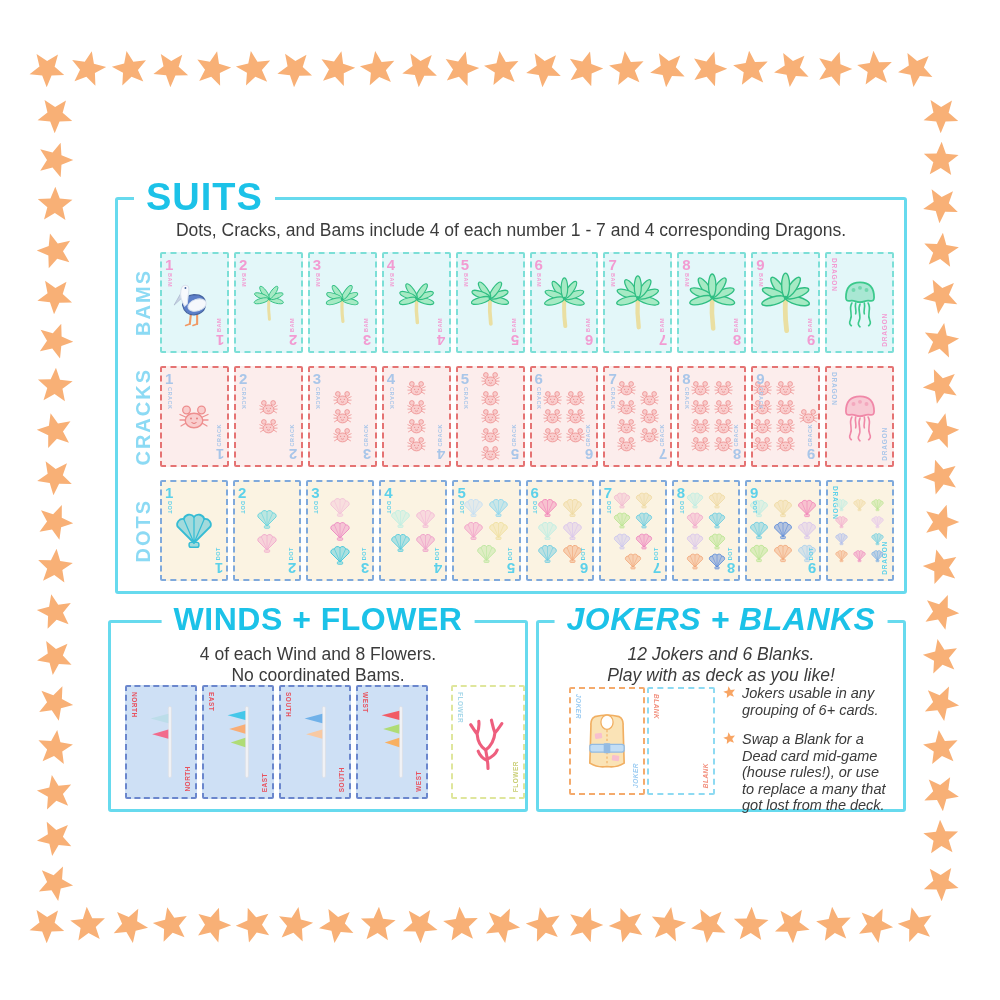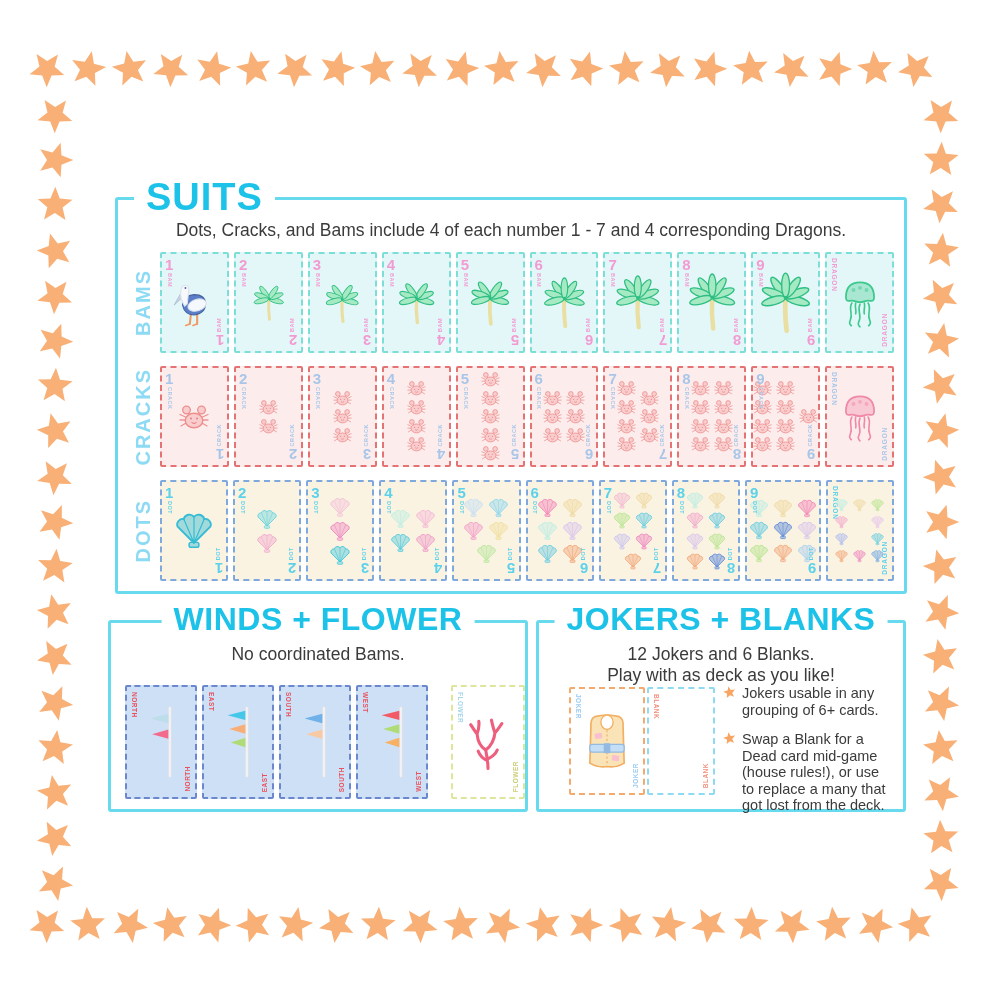--- a/index.html
+++ b/index.html
@@ -1636,20 +1636,21 @@
               </div>
             </div>
           </div>
         </div>
       </div>
   </div>
 
   <div id="winds-box" class="section-box" style="left:108px;top:620px;width:414px;height:186px;">
     <div class="box-heading">WINDS + FLOWER</div>
     <div class="box-sub">
+      <div>4 of each Wind and 8 Flowers.</div>
       <div>No coordinated Bams.</div>
     </div>
     <div class="wind-cards" id="wind-cards">
         <div class="wcard" style="background: rgb(206, 224, 245); border: 2px dashed rgb(107, 135, 205);">
           <span class="w-corner tl" style="color:#E8525E">NORTH</span>
           <span class="w-corner br" style="color:#E8525E">NORTH</span>
           <svg width="46" height="76" viewBox="0 0 44 72">
             <rect x="29" y="2" width="3" height="68" rx="1.5" fill="#F1F2F5" stroke="#DCDEE5" stroke-width="0.7"></rect>
             <polygon points="29,9 12,13.5 29,18" fill="#BCDDE9"></polygon>
             <polygon points="29,24 13.5,28.5 29,33" fill="#F26B8C"></polygon>
@@ -1687,21 +1688,21 @@
         <div class="wcard" style="background: rgb(255, 255, 255); border: 2px dashed rgb(223, 230, 156); margin-left: 23px; width: 70px;">
           <span class="w-corner tl" style="color:#A5D7E9">FLOWER</span>
           <span class="w-corner br" style="color:#C9CE74">FLOWER</span>
           <svg width="46" height="58" viewBox="0 0 40 50">
    <path d="M20 48 C20 42 19 37 18 32 M18 32 C13 29 11 24 10.5 18 M10.5 18 C8 15 6.5 12 5 10 M10.5 18 C12 14 12.5 11 12 7 M18 32 C23 28 25.5 23 26 17 M26 17 C24.5 13 24 10 23 6 M26 17 C29 14 30.5 11 32 9 M19 40 C24 38 26.5 36 28 32 M19 41 C15 39 13 37 11.5 33" stroke="#EE5F7E" stroke-width="2.7" fill="none" stroke-linecap="round"></path>
  </svg>
         </div>
       </div>
   </div>
 
-  <div id="jokers-box" class="section-box" style="left:536px;top:620px;width:364px;height:186px;">
+  <div id="jokers-box" class="section-box" style="left:536px;top:620px;width:364px;height:186px;font-style:italic;">
     <div class="box-heading">JOKERS + BLANKS</div>
     <div class="box-sub">
       <div>12 Jokers and 6 Blanks.</div>
       <div>Play with as deck as you like!</div>
     </div>
     <div id="joker-card" class="jb-card" style="left: 30px; top: 64px; border: 2px dashed rgb(244, 170, 108);">
         <span class="w-corner tl" style="color:#9CCCF2">JOKER</span>
         <span class="w-corner br" style="color:#9CCCF2">JOKER</span>
         <svg width="52" height="62" viewBox="0 0 46 56">
    <path d="M12 6 Q23 3 34 6 Q38 8 37.5 14 L38.5 48 Q31 52.5 23 51 Q15 52.5 7.5 48 L8.5 14 Q8 8 12 6 Z" fill="#FAE3B6" stroke="#F1AF62" stroke-width="1.5" stroke-linejoin="round"></path>

